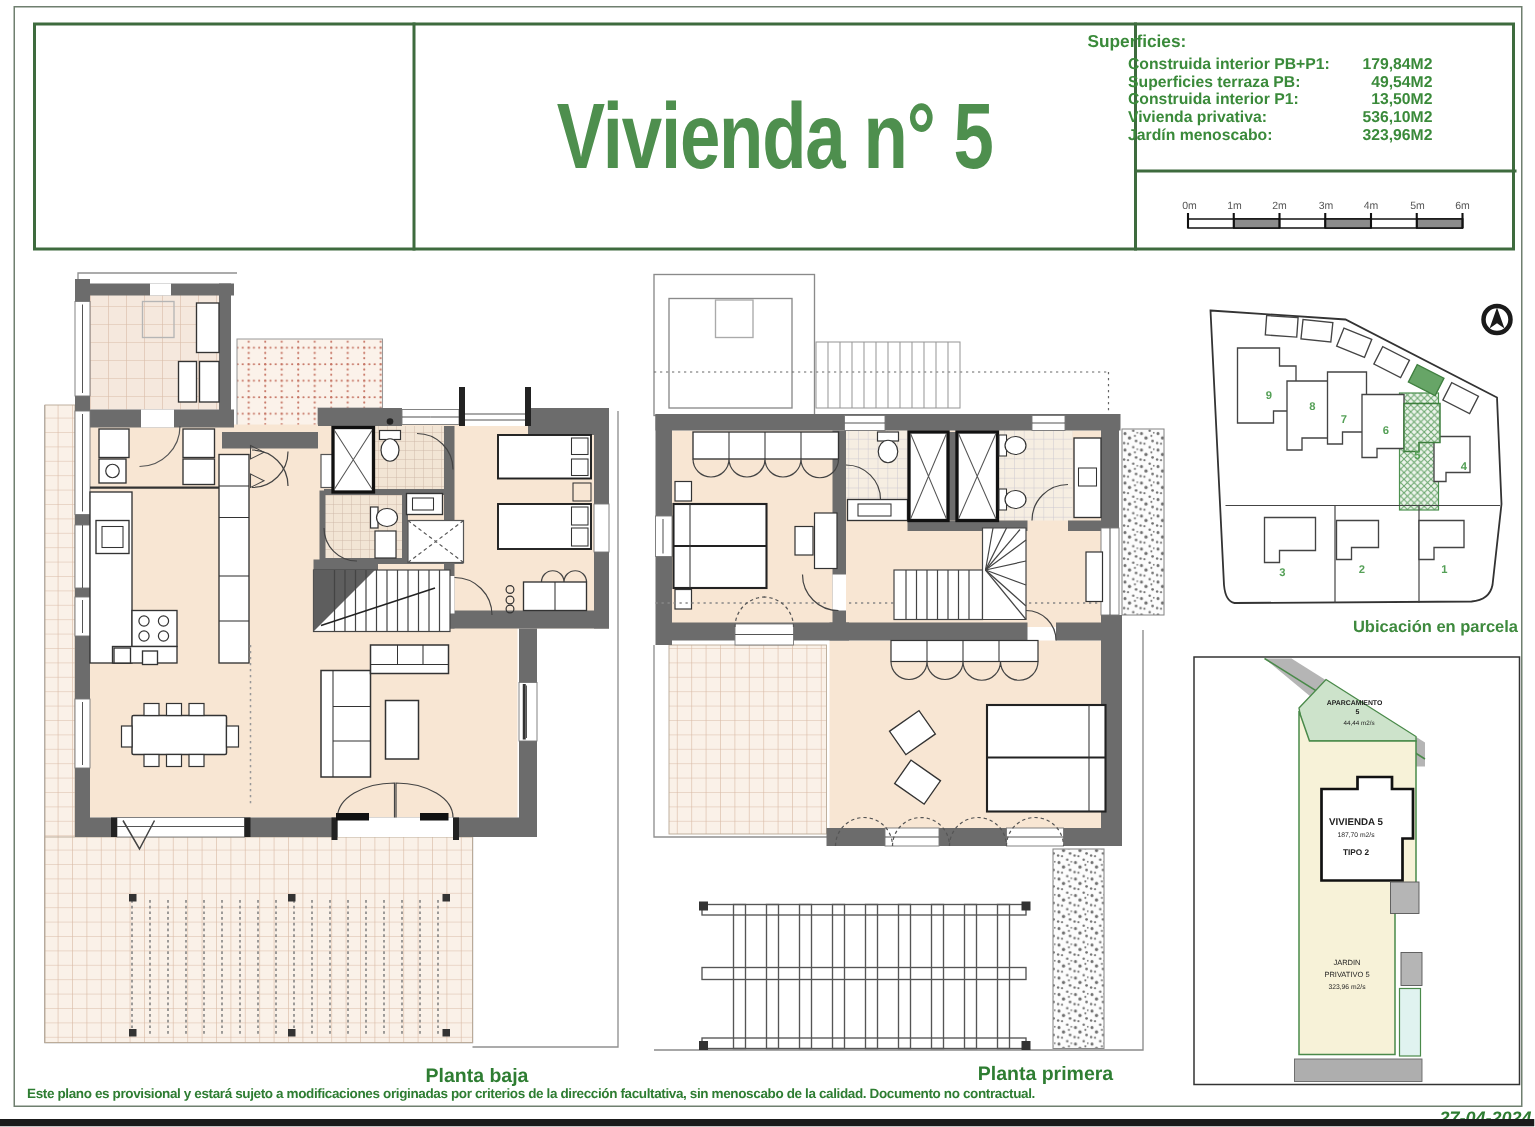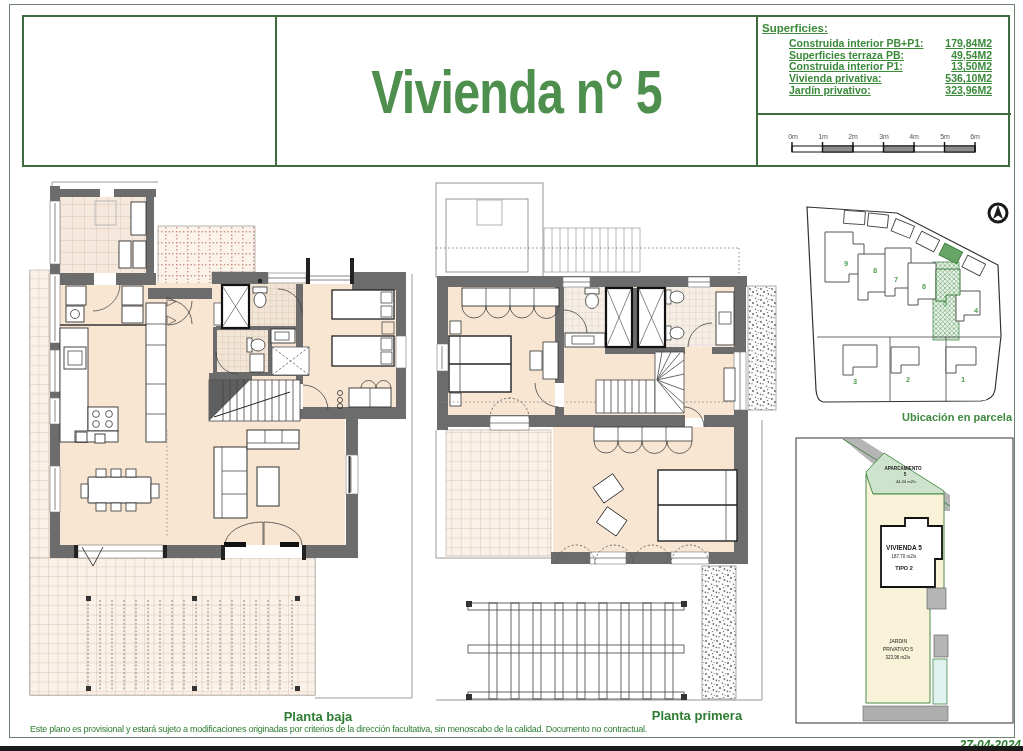--- a/index.html
+++ b/index.html
@@ -3,26 +3,26 @@
 <style>
   html,body{margin:0;padding:0;}
   body{width:1023px;height:751px;position:relative;background:#ffffff;font-family:"Liberation Sans",sans-serif;overflow:hidden;}
   .abs{position:absolute;}
   #frame{left:9px;top:4px;width:1004px;height:732px;border:1px solid #6f7f6f;}
   #titlebox{left:22px;top:15px;width:988px;height:152px;border:2px solid #3e6b3e;box-sizing:border-box;}
   #tdiv1{left:275px;top:15px;width:2px;height:152px;background:#3e6b3e;}
   #tdiv2{left:756px;top:15px;width:2px;height:152px;background:#3e6b3e;}
   #tdiv3{left:757px;top:113px;width:254px;height:2px;background:#3e6b3e;}
   #vtitle{left:277px;top:57px;width:479px;height:72px;line-height:70px;text-align:center;color:#4e8f4e;font-size:62px;letter-spacing:-1px;font-weight:bold;transform:scaleX(0.78);transform-origin:50% 50%;}
-  #sup{left:762px;top:23px;width:240px;color:#3a8a3a;font-weight:bold;font-size:10.5px;line-height:11.8px;text-decoration:underline;}
+  #sup{left:725px;top:23px;width:240px;color:#3a8a3a;font-weight:bold;font-size:10.5px;line-height:11.8px;}
   #sup .hd{font-size:11.5px;margin-bottom:3px;}
   #sup .r{display:flex;padding-left:27px;}
   #sup .l{white-space:nowrap;}
   #sup .v{margin-left:auto;text-align:left;padding-right:10px;}
-  #footer{left:18px;top:724px;width:900px;color:#2e7d32;font-weight:normal;font-size:9px;letter-spacing:-0.25px;margin-left:12px;}
+  #footer{left:18px;top:724px;width:900px;color:#2e7d32;font-weight:bold;font-size:9px;letter-spacing:-0.25px;}
   #date{right:2px;top:738px;color:#2e7d32;font-weight:bold;font-size:12px;font-style:italic;}
   #bbar{left:0;top:746px;width:1023px;height:5px;background:#1a1a1a;}
 </style></head>
 <body>
 <div id="frame" class="abs"></div>
 <div id="titlebox" class="abs"></div>
 <div id="tdiv1" class="abs"></div>
 <div id="tdiv2" class="abs"></div>
 <div id="tdiv3" class="abs"></div>
 <div id="vtitle" class="abs">Vivienda n° 5</div>
@@ -38,21 +38,21 @@
     </div>
   <div class="r">
       <span class="l">Construida interior P1:</span>
       <span class="v">13,50M2</span>
     </div>
   <div class="r">
       <span class="l">Vivienda privativa:</span>
       <span class="v">536,10M2</span>
     </div>
   <div class="r">
-      <span class="l">Jardín privativo:</span>
+      <span class="l">Jardín menoscabo:</span>
       <span class="v">323,96M2</span>
     </div>
 </div>
 <div id="footer" class="abs">Este plano es provisional y estará sujeto a modificaciones originadas por criterios de la dirección facultativa, sin menoscabo de la calidad. Documento no contractual.</div>
 <div id="date" class="abs">27-04-2024</div>
 <div id="bbar" class="abs"></div>
 <svg class="abs" style="left:0;top:0" width="1023" height="751" viewBox="0 0 1023 751">
 <defs>
   <pattern id="tgar" width="12" height="12" patternUnits="userSpaceOnUse">
     <rect width="12" height="12" fill="#f5e8dd"></rect>

